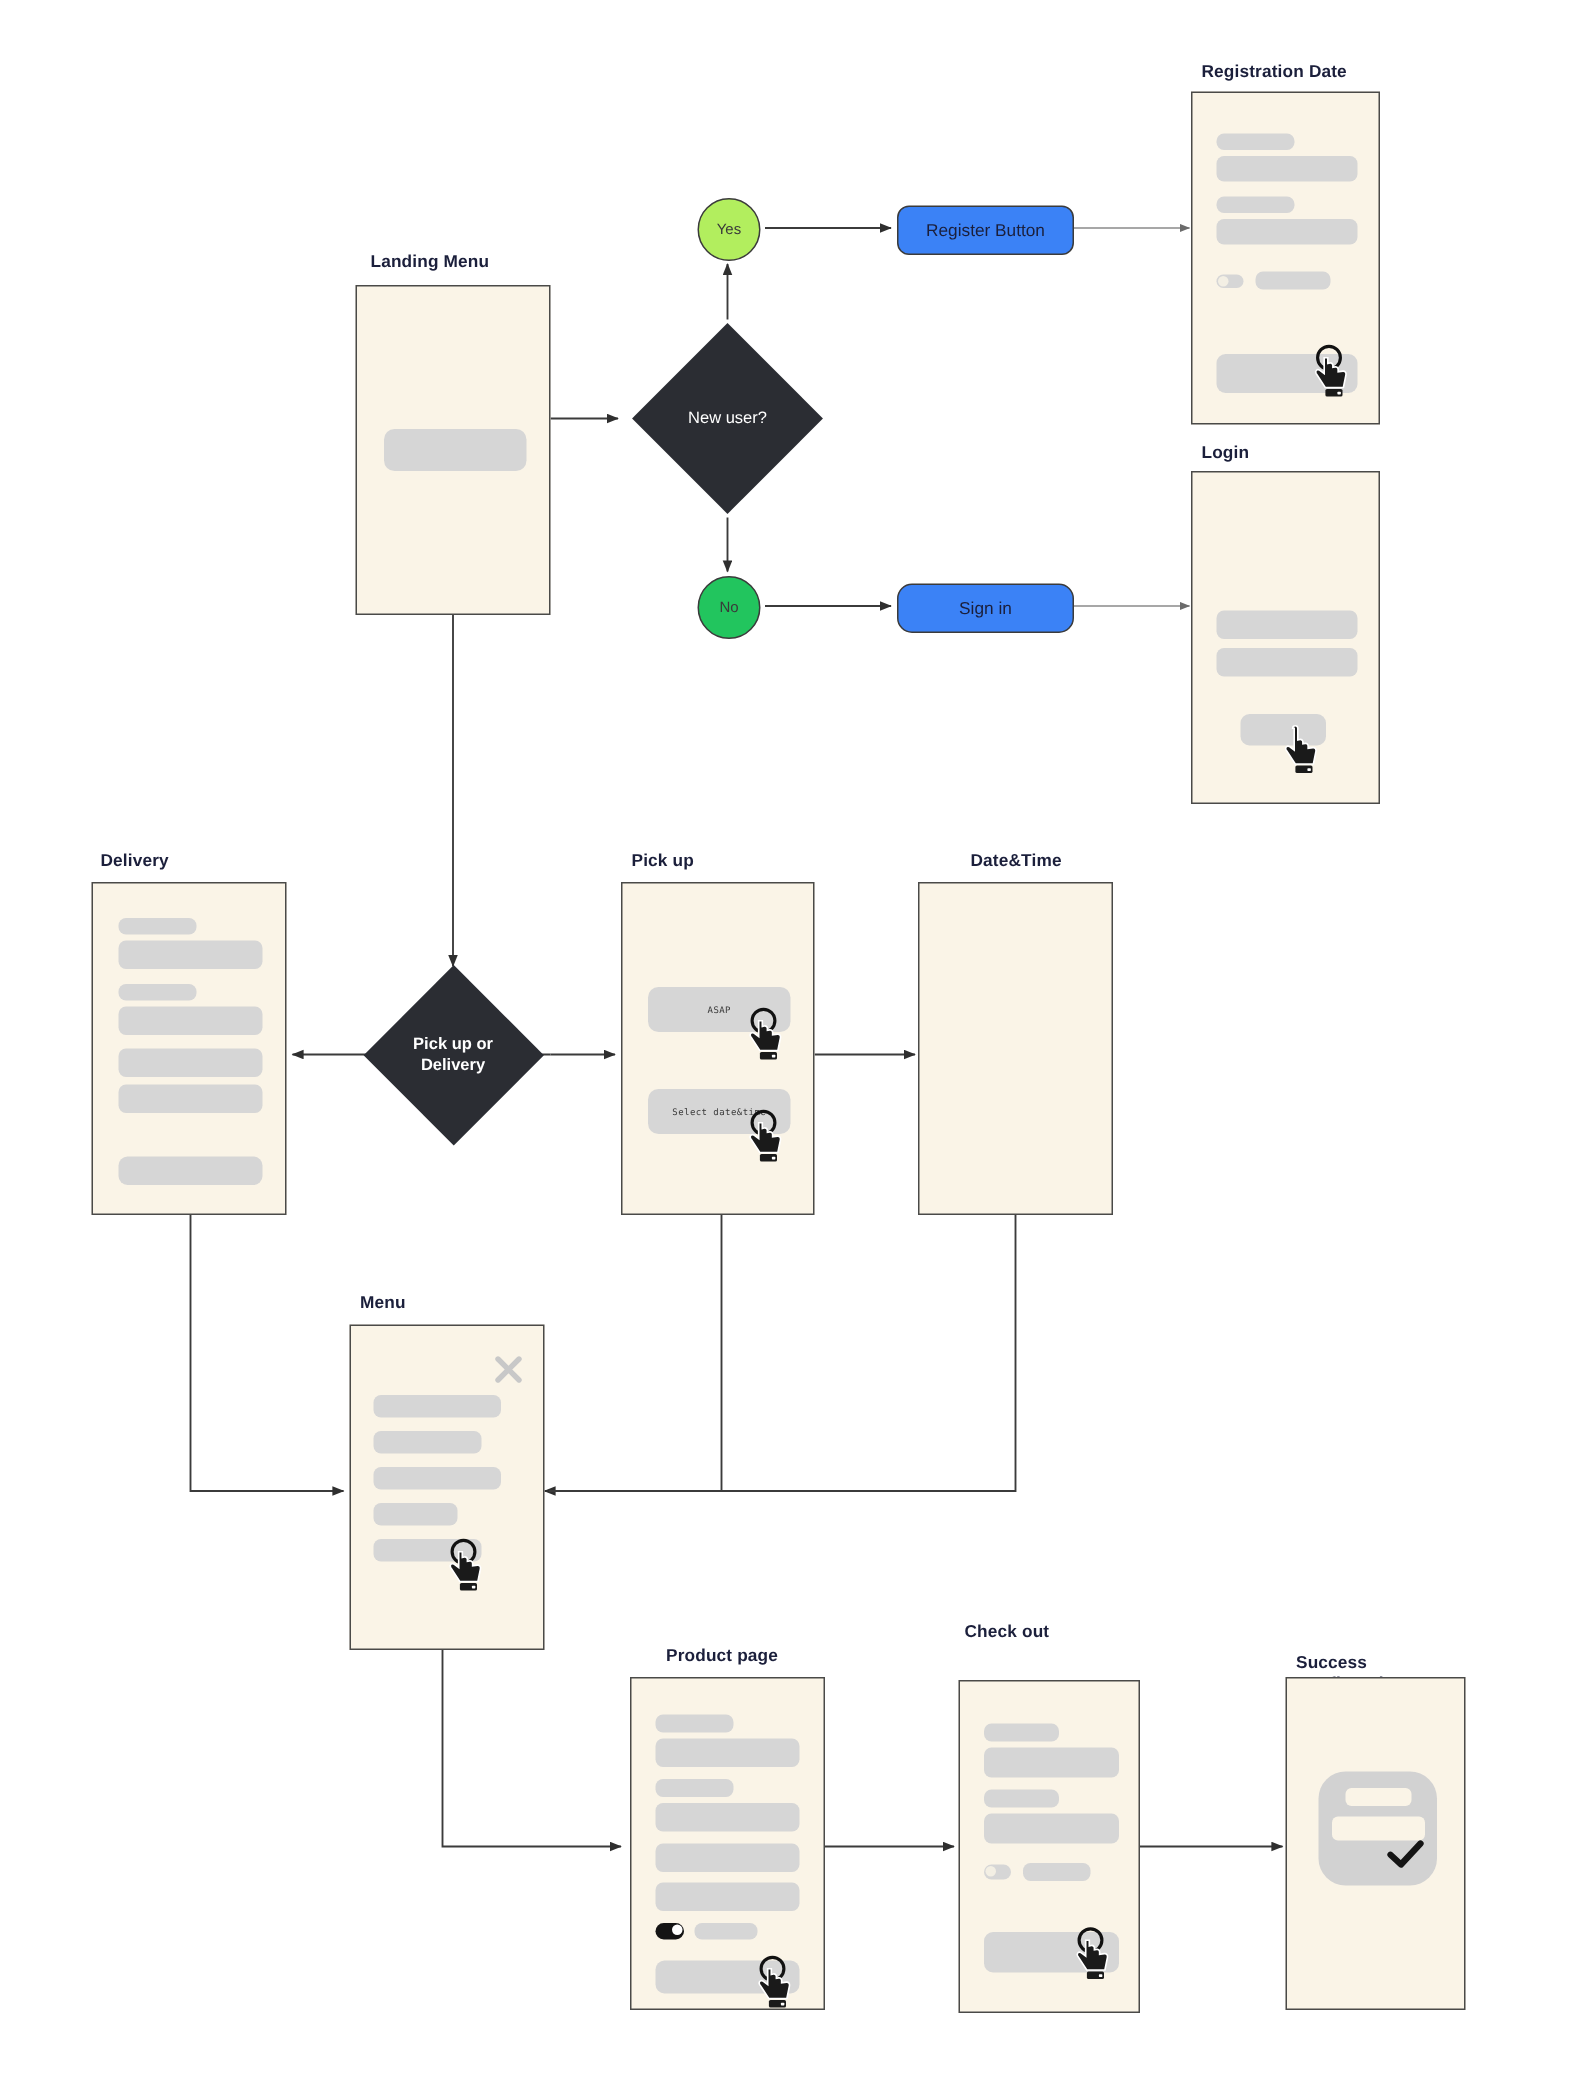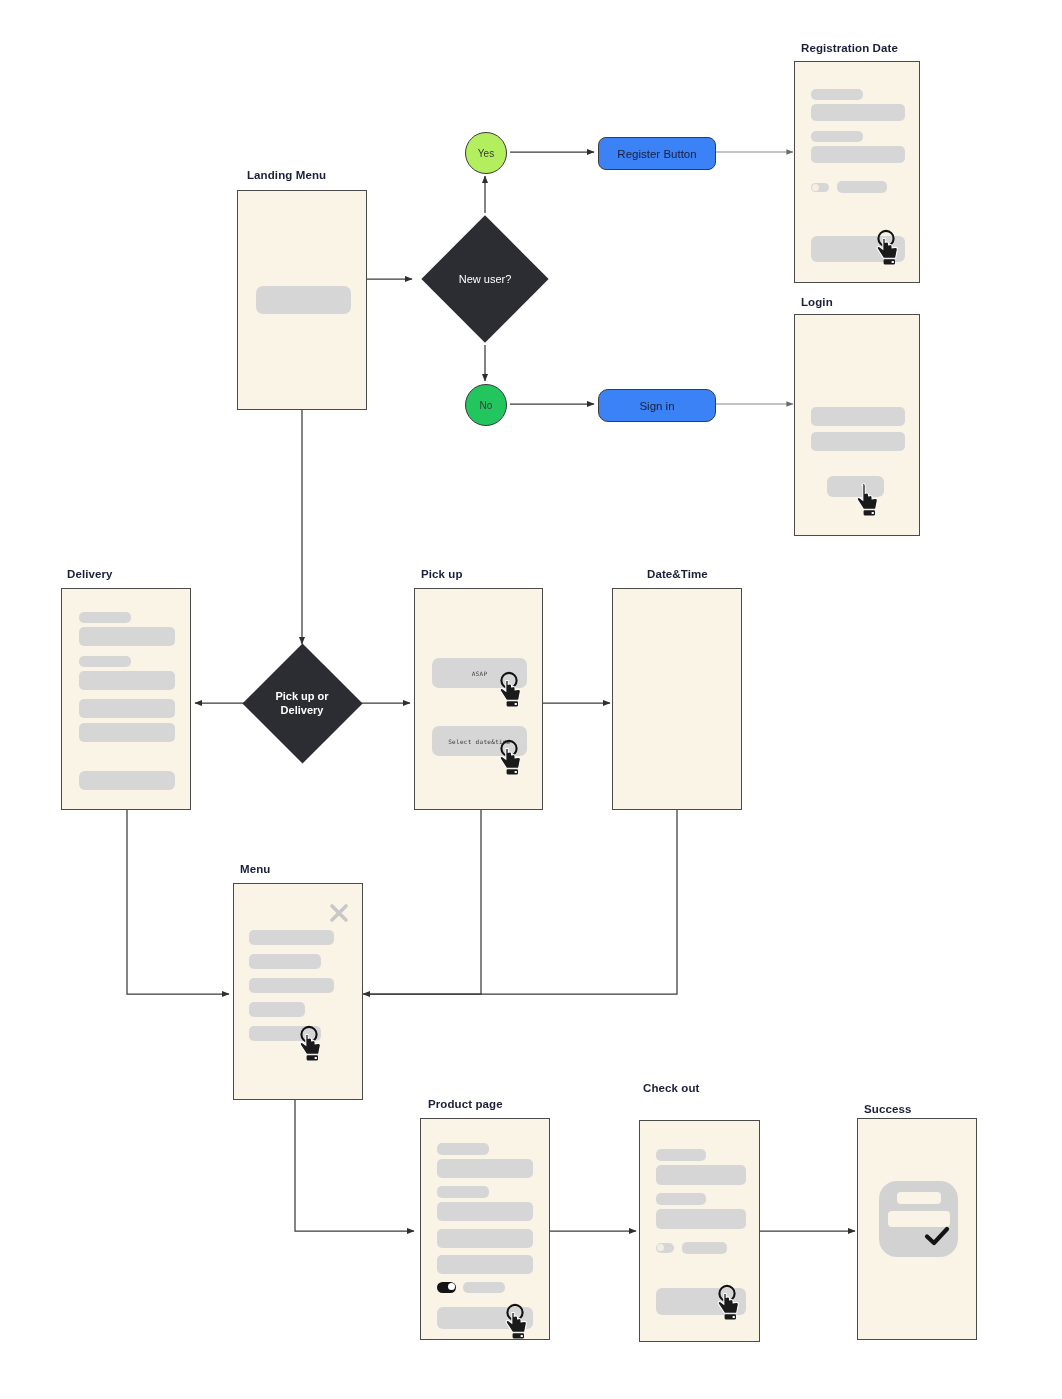--- a/index.html
+++ b/index.html
@@ -276,21 +276,21 @@
     <div class="bar" style="left:15px;top:118px;width:56px;height:15px;"></div>
     <div class="bar" style="left:15px;top:142px;width:72px;height:15px;"></div>
     <svg class="tap" style="left:62px;top:140px;" viewBox="0 0 34 40">
       <circle cx="13" cy="10.5" r="7.6" fill="none" stroke="#111" stroke-width="2.1"></circle>
       <path d="M9.8 10.5 v10.6 l-3.1 -2.3 c-1.5 -1.1 -3.2 .5 -2.3 2.1 l6.1 9.4 h12.1 l1.7 -8.4 c.3 -1.6 -.7 -2.7 -2 -2.5 l-3.2 .5 v-1.5 c0 -1.3 -1 -2 -2 -1.8 l-1.5 .3 v-1.2 c0 -1.2 -1 -1.9 -2 -1.7 l-1.4 .3 v-3.8 z" fill="#1a1a1a" stroke="#fff" stroke-width="1.1"></path>
       <rect x="10.6" y="31.3" width="11.4" height="5.1" rx="1.1" fill="#1a1a1a"></rect>
       <rect x="18.6" y="33.1" width="2.3" height="1.9" rx=".5" fill="#fff"></rect>
     </svg>
   </div>
 
-  <div class="node-label" style="left:428px;top:1097px;">Product page</div>
+  <div class="node-label" style="left:444px;top:1097px;">Product page</div>
   <div class="card" style="left:420px;top:1118px;width:130px;height:222px;">
     <div class="bar" style="left:16px;top:24px;width:52px;height:12px;"></div>
     <div class="bar" style="left:16px;top:40px;width:96px;height:19px;"></div>
     <div class="bar" style="left:16px;top:67px;width:52px;height:12px;"></div>
     <div class="bar" style="left:16px;top:83px;width:96px;height:19px;"></div>
     <div class="bar" style="left:16px;top:110px;width:96px;height:19px;"></div>
     <div class="bar" style="left:16px;top:136px;width:96px;height:19px;"></div>
     <div class="toggle on" style="left:16px;top:163px;width:19px;height:11px;">
         <span class="knob"></span>
       </div>

